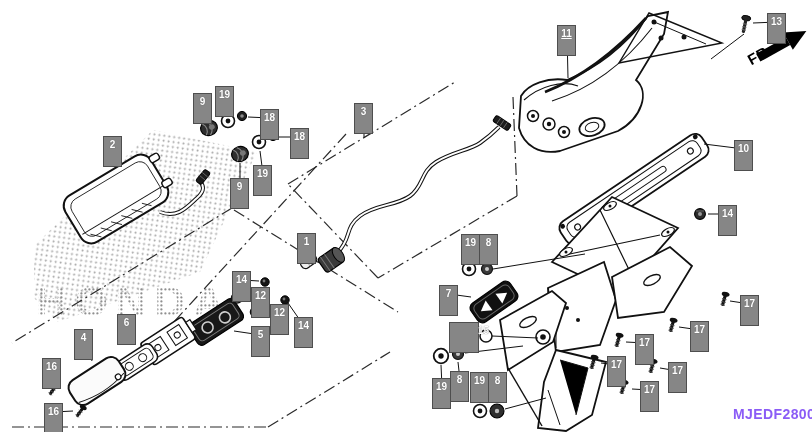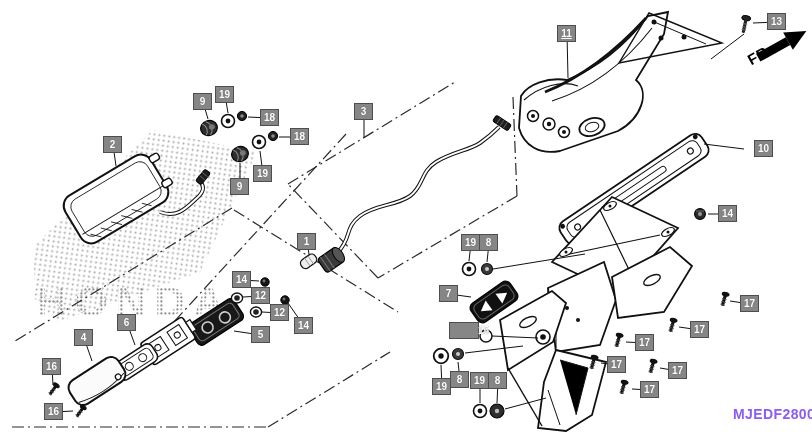--- a/index.html
+++ b/index.html
@@ -1,19 +1,19 @@
 <!DOCTYPE html>
 <html><head>
 <meta charset="utf-8">
 <style>
   html,body{margin:0;padding:0;background:#fff;}
   #stage{position:relative;width:812px;height:432px;background:#fff;overflow:hidden;
          font-family:"Liberation Sans",sans-serif;}
   #art{position:absolute;left:0;top:0;}
-  .plabel{position:absolute;width:19px;height:17px;box-sizing:border-box;
+  .plabel{position:absolute;width:19px;height:31px;box-sizing:border-box;
           background:#868686;border:1px solid #4e4e4e;color:#fff;
           font-size:10px;font-weight:bold;line-height:15px;text-align:center;
           text-shadow:0 0 1px #555;}
   #fr-text{position:absolute;left:747px;top:46px;font-size:15px;font-weight:bold;
            color:#000;transform:rotate(-29deg);letter-spacing:.5px;}
   #diagram-code{position:absolute;left:733px;top:406px;font-size:14px;font-weight:bold;
                 color:#8b5cf6;letter-spacing:.4px;text-align:center;}
 </style>
 </head>
 <body>
@@ -340,21 +340,21 @@
       <div class="plabel" style="left: 251px; top: 287px;">12</div>
       <div class="plabel" style="left: 270px; top: 304px;">12</div>
       <div class="plabel" style="left: 294px; top: 317px;">14</div>
       <div class="plabel" style="left: 251px; top: 326px;">5</div>
       <div class="plabel" style="left: 117px; top: 314px;">6</div>
       <div class="plabel" style="left: 74px; top: 329px;">4</div>
       <div class="plabel" style="left: 42px; top: 358px;">16</div>
       <div class="plabel" style="left: 44px; top: 403px;">16</div>
       <div class="plabel" style="left: 557px; top: 25px; text-decoration: underline;">11</div>
       <div class="plabel" style="left: 767px; top: 13px;">13</div>
-      <div class="plabel" style="left: 754px; top: 140px;">10</div>
+      <div class="plabel" style="left: 734px; top: 140px;">10</div>
       <div class="plabel" style="left: 718px; top: 205px;">14</div>
       <div class="plabel" style="left: 461px; top: 234px;">19</div>
       <div class="plabel" style="left: 479px; top: 234px;">8</div>
       <div class="plabel" style="left: 439px; top: 285px;">7</div>
       <div class="plabel" style="left: 449px; top: 322px; padding-left: 28px;">15</div>
       <div class="plabel" style="left: 432px; top: 378px;">19</div>
       <div class="plabel" style="left: 450px; top: 371px;">8</div>
       <div class="plabel" style="left: 470px; top: 372px;">19</div>
       <div class="plabel" style="left: 488px; top: 372px;">8</div>
       <div class="plabel" style="left: 740px; top: 295px;">17</div>

